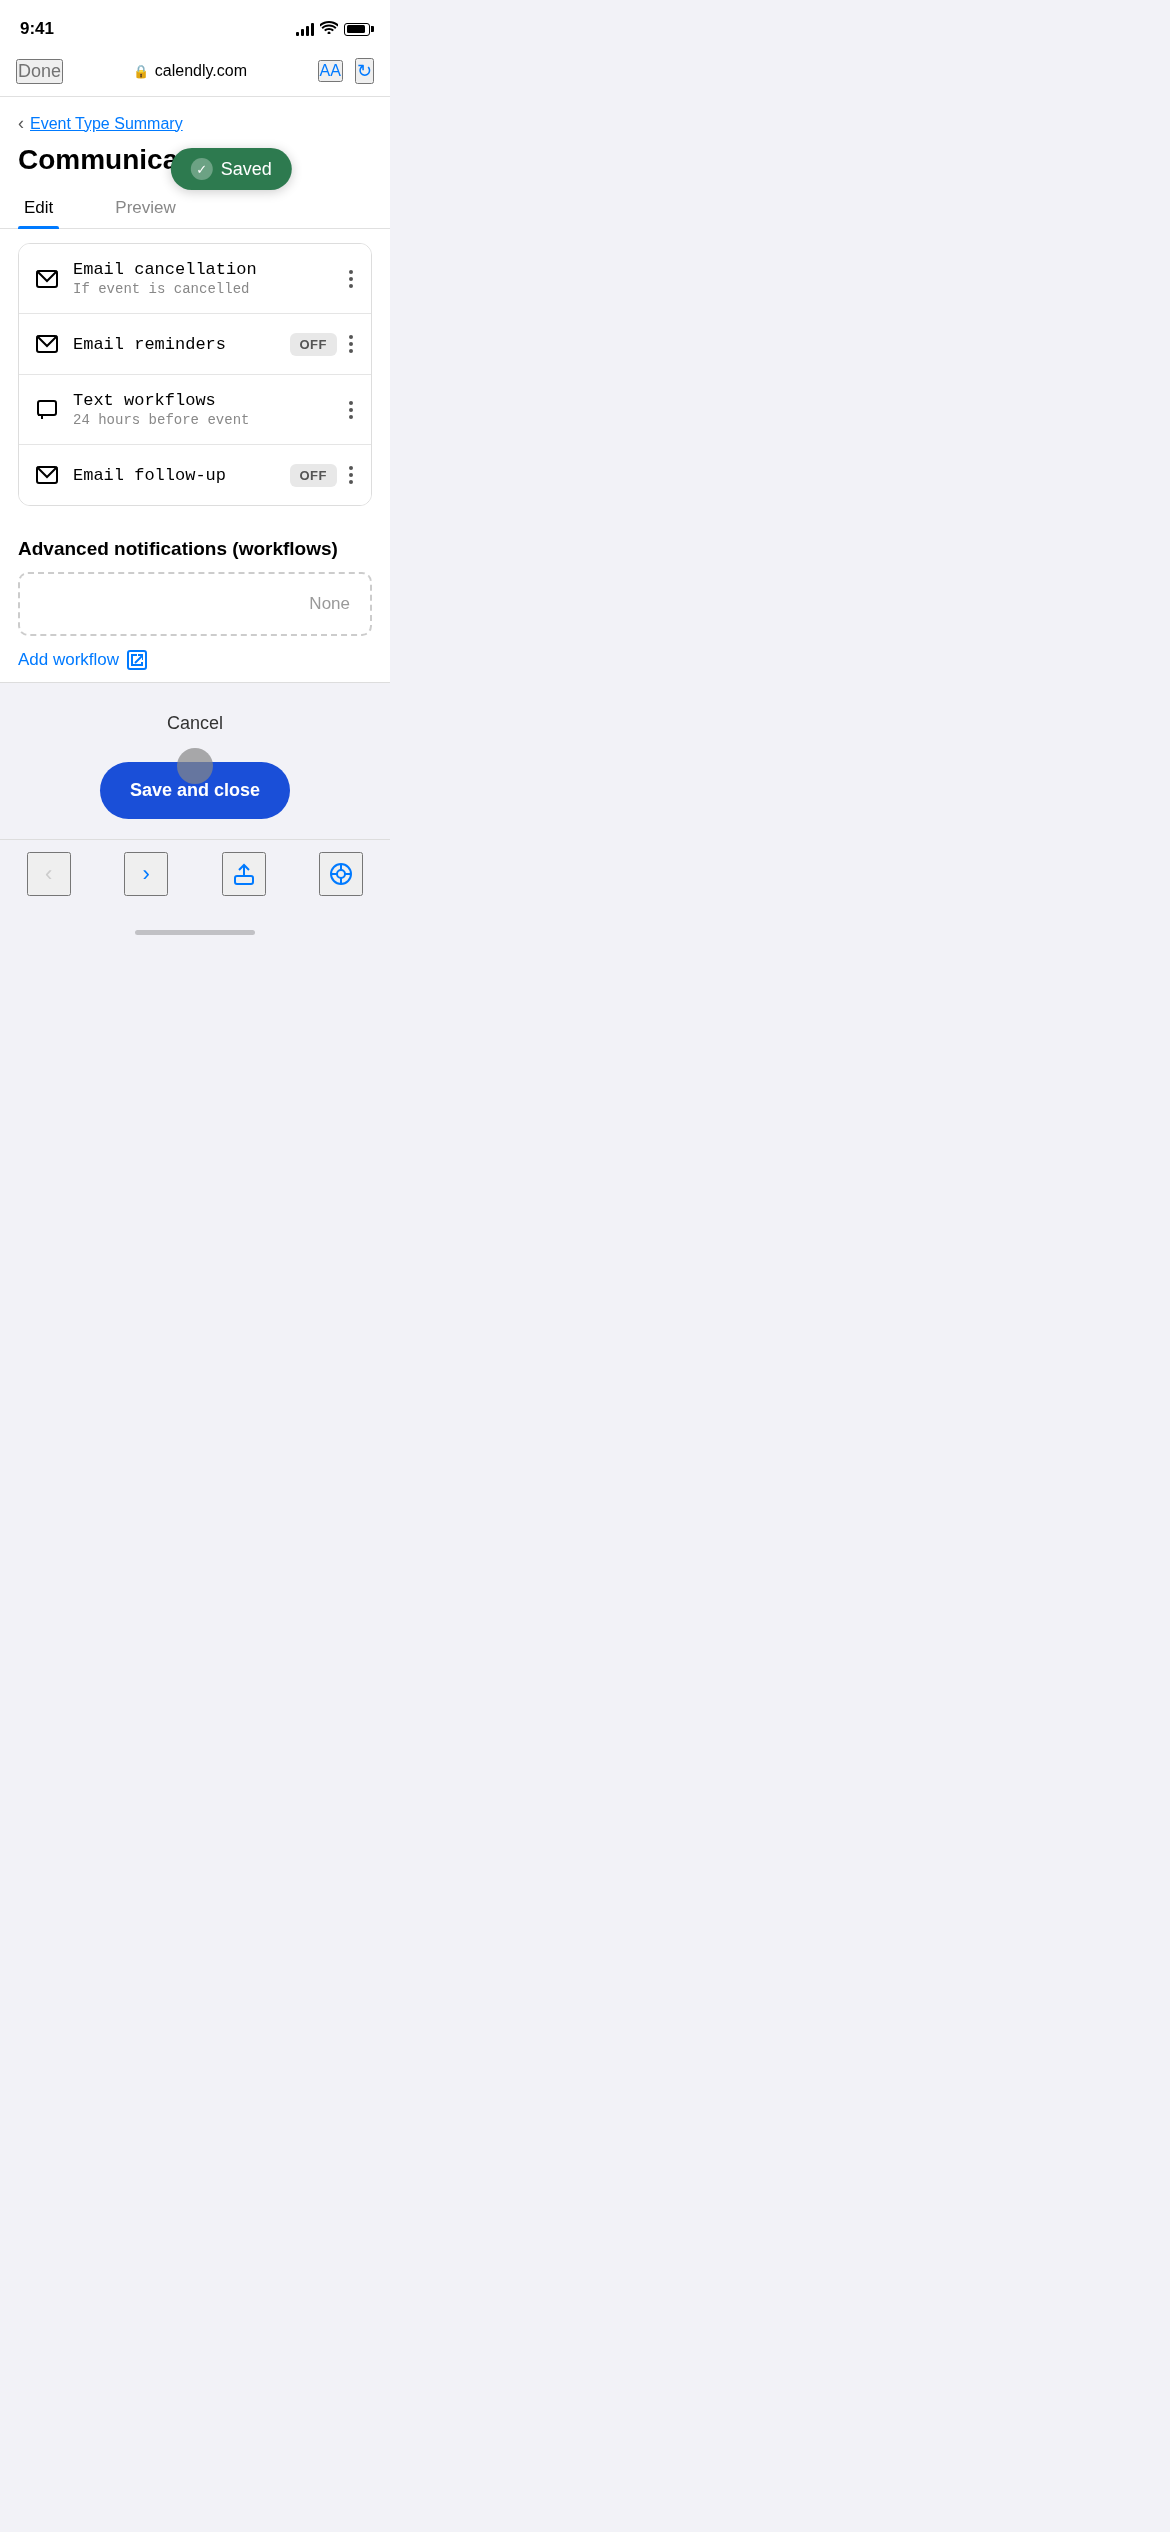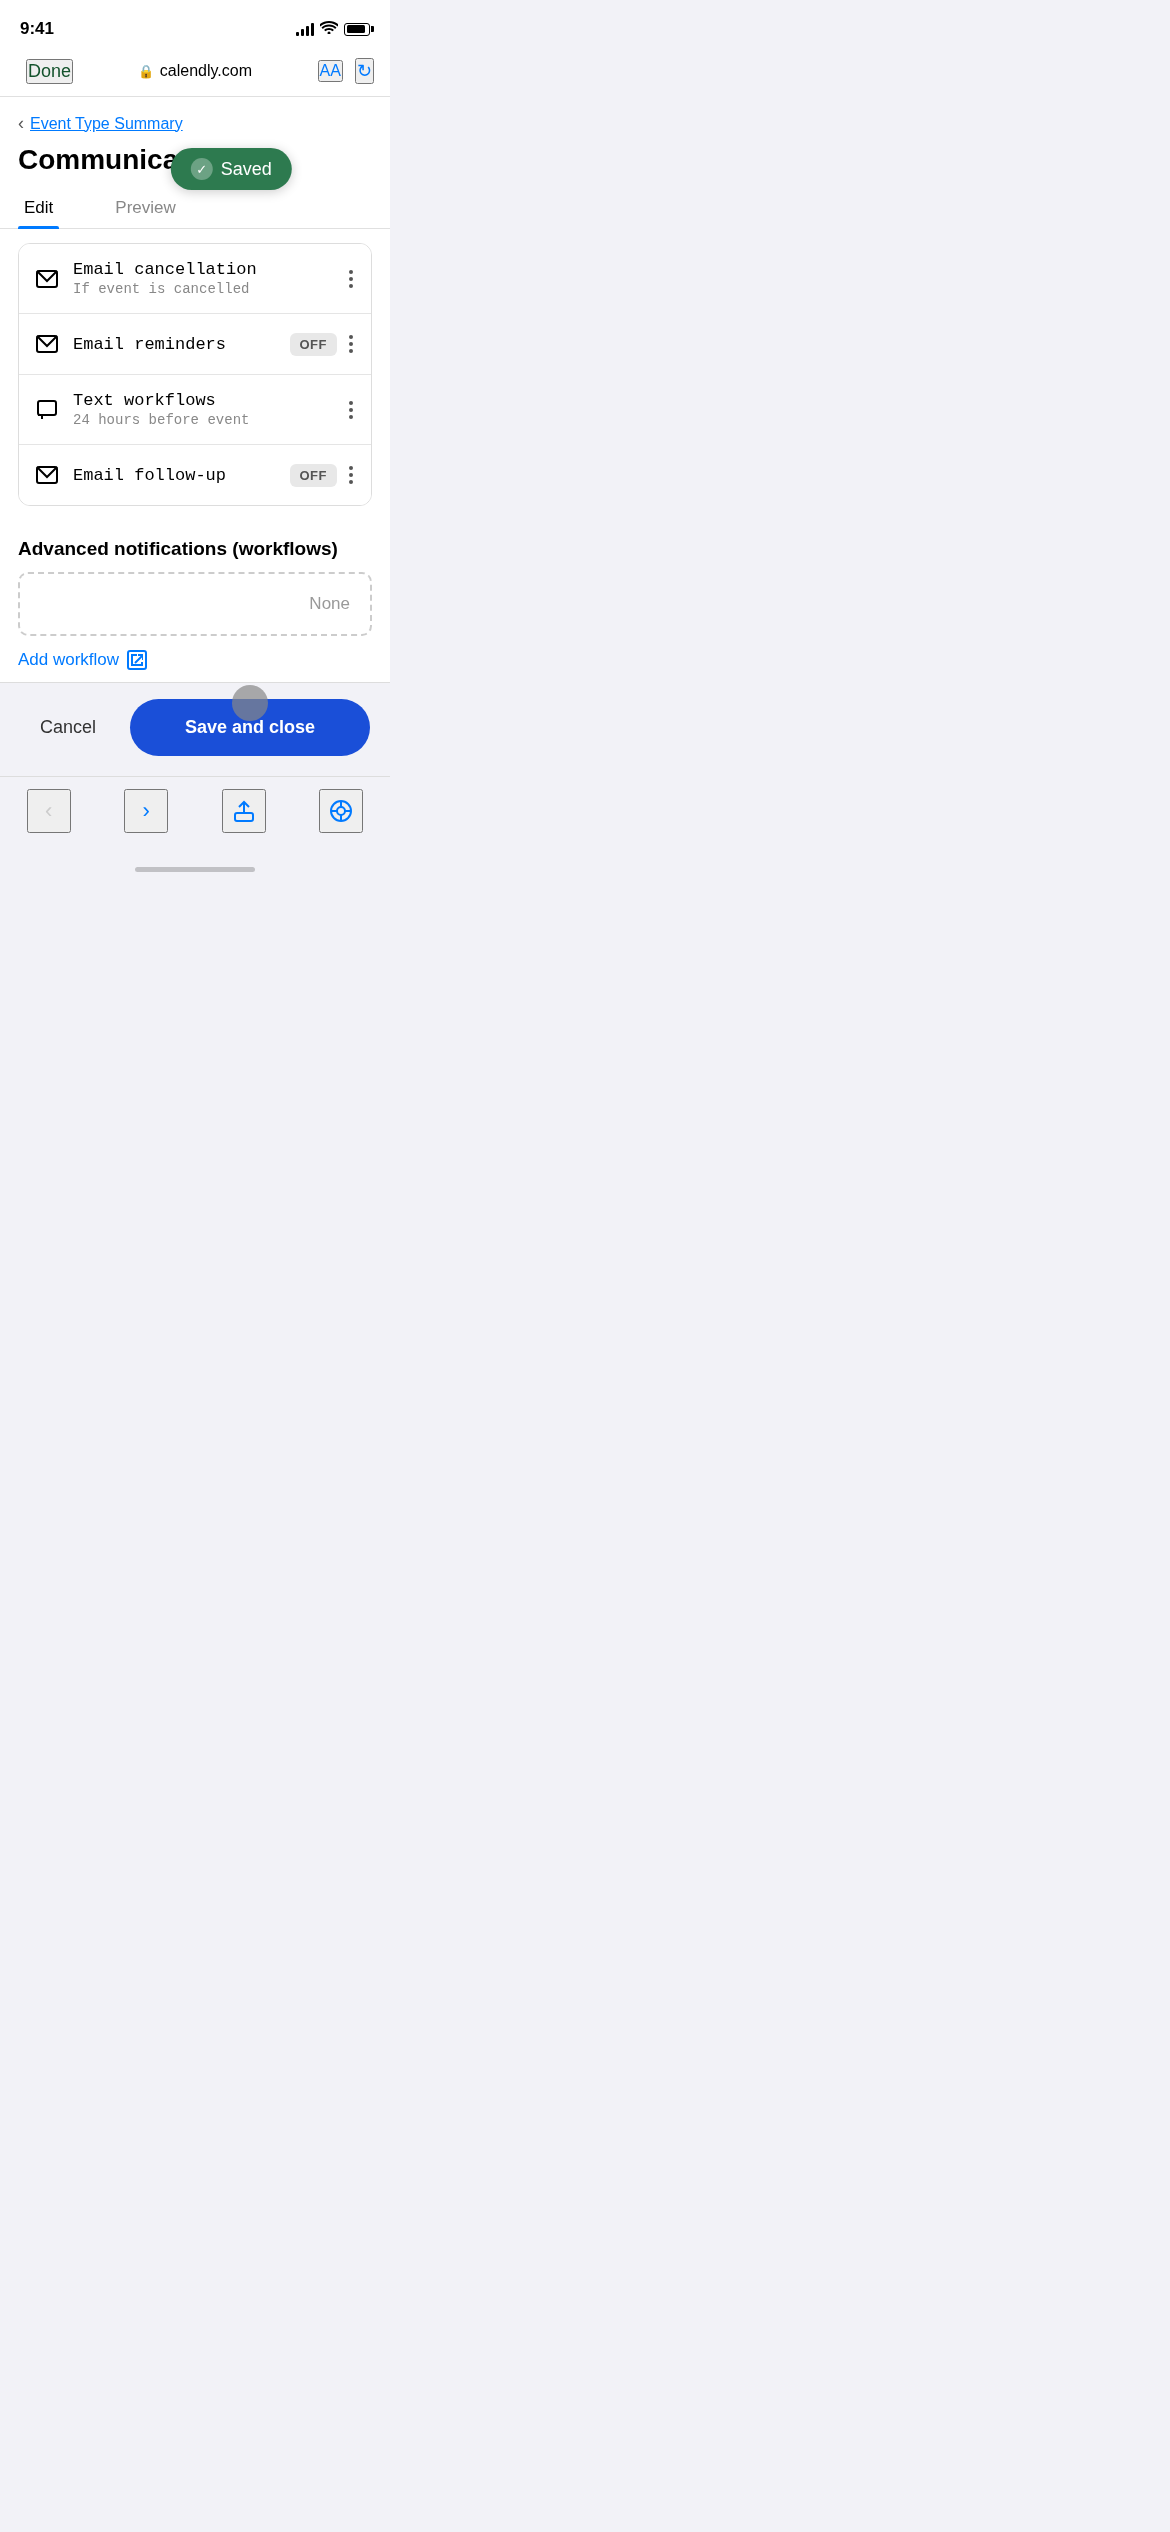--- a/index.html
+++ b/index.html
@@ -78,24 +78,23 @@
     
     .browser-bar {
       background: #fff;
       display: flex;
       align-items: center;
       justify-content: space-between;
       padding: 8px 16px 12px;
       border-bottom: 1px solid #e0e0e0;
     }
     .browser-done {
-      color: #14532d;
+      color: #737373;
       font-size: 18px;
       font-weight: 400;
-      margin-left: 10px;
     }
     .browser-url {
       display: flex;
       align-items: center;
       gap: 5px;
       font-size: 16px;
       color: #000;
     }
     .lock-icon {
       font-size: 13px;
@@ -320,20 +319,21 @@
 
     
     .bottom-bar {
       background: #f2f2f7;
       border-top: 1px solid #ddd;
       padding: 16px 20px 20px;
       display: flex;
       align-items: center;
       justify-content: space-between;
       gap: 14px;
+      flex-direction: column;
     }
     .cancel-btn {
       font-size: 18px;
       color: #333;
       background: none;
       border: none;
       padding: 14px 20px;
       cursor: pointer;
       flex-shrink: 0;
     }

